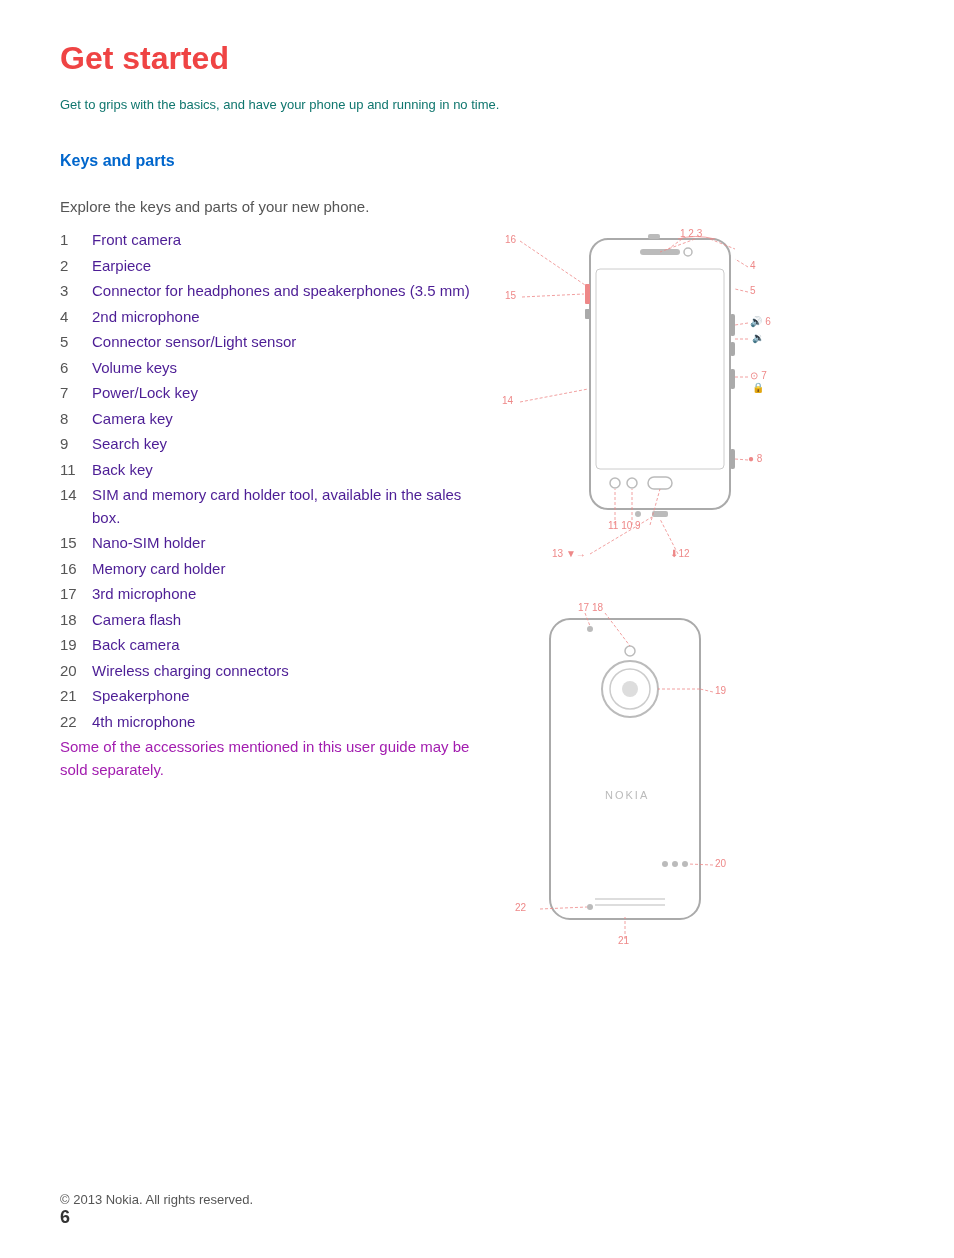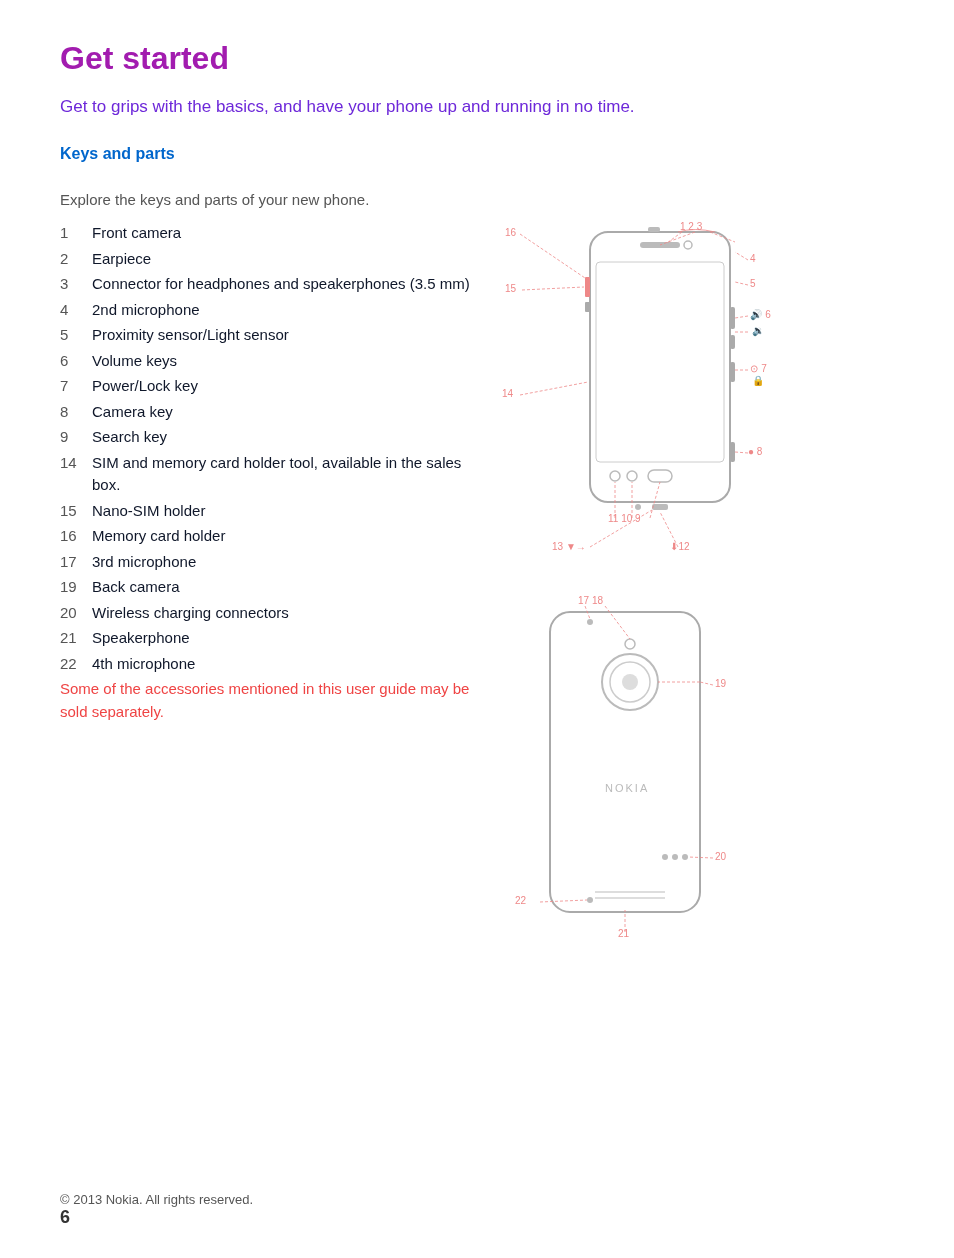--- a/index.html
+++ b/index.html
@@ -6,29 +6,29 @@
     body {
       font-family: Arial, sans-serif;
       background: #fff;
       color: #333;
       width: 954px;
       min-height: 1258px;
       padding: 40px 60px 40px 60px;
       position: relative;
     }
     h1 {
-      color: #a21caf;
+      color: #ef4444;
       font-size: 32px;
       font-weight: bold;
       margin-bottom: 20px;
     }
     .subtitle {
-      color: #6d28d9;
-      font-size: 17px;
-      margin-bottom: 28px;
+      color: #0f766e;
+      font-size: 13px;
+      margin-bottom: 40px;
     }
     h2 {
       color: #0066cc;
       font-size: 16px;
       font-weight: bold;
       margin-bottom: 8px;
     }
     .explore-text {
       color: #555;
       font-size: 15px;
@@ -58,24 +58,24 @@
       display: flex;
       margin-bottom: 3px;
       line-height: 1.5;
     }
     .parts-list li .num {
       color: #555;
       min-width: 32px;
       flex-shrink: 0;
     }
     .parts-list li .label {
-      color: #0f172a;
+      color: #4c1d95;
     }
     .note {
-      color: #ef4444;
+      color: #a21caf;
       font-size: 15px;
       line-height: 1.5;
     }
     .footer {
       position: absolute;
       bottom: 30px;
       left: 60px;
       right: 60px;
       display: flex;
       justify-content: space-between;
@@ -132,53 +132,61 @@
         <li>
           <span class="num">3</span>
           <span class="label">Connector for headphones and speakerphones (3.5 mm)</span>
         </li>
         <li>
           <span class="num">4</span>
           <span class="label">2nd microphone</span>
         </li>
         <li>
           <span class="num">5</span>
-          <span class="label">Proximity sensor/Light sensor</span>
+          <span class="label">Connector sensor/Light sensor</span>
         </li>
         <li>
           <span class="num">6</span>
           <span class="label">Volume keys</span>
         </li>
         <li>
           <span class="num">7</span>
           <span class="label">Power/Lock key</span>
         </li>
         <li>
           <span class="num">8</span>
           <span class="label">Camera key</span>
         </li>
         <li>
           <span class="num">9</span>
           <span class="label">Search key</span>
         </li>
         <li>
+          <span class="num">11</span>
+          <span class="label">Back key</span>
+        </li>
+        <li>
           <span class="num">14</span>
           <span class="label">SIM and memory card holder tool, available in the sales box.</span>
         </li>
         <li>
           <span class="num">15</span>
           <span class="label">Nano-SIM holder</span>
         </li>
         <li>
           <span class="num">16</span>
           <span class="label">Memory card holder</span>
         </li>
         <li>
           <span class="num">17</span>
           <span class="label">3rd microphone</span>
+        </li>
+        <li>
+          <span class="num">18</span>
+          <span class="label">Camera flash</span>
         </li>
         <li>
           <span class="num">19</span>
           <span class="label">Back camera</span>
         </li>
         <li>
           <span class="num">20</span>
           <span class="label">Wireless charging connectors</span>
         </li>
         <li>

